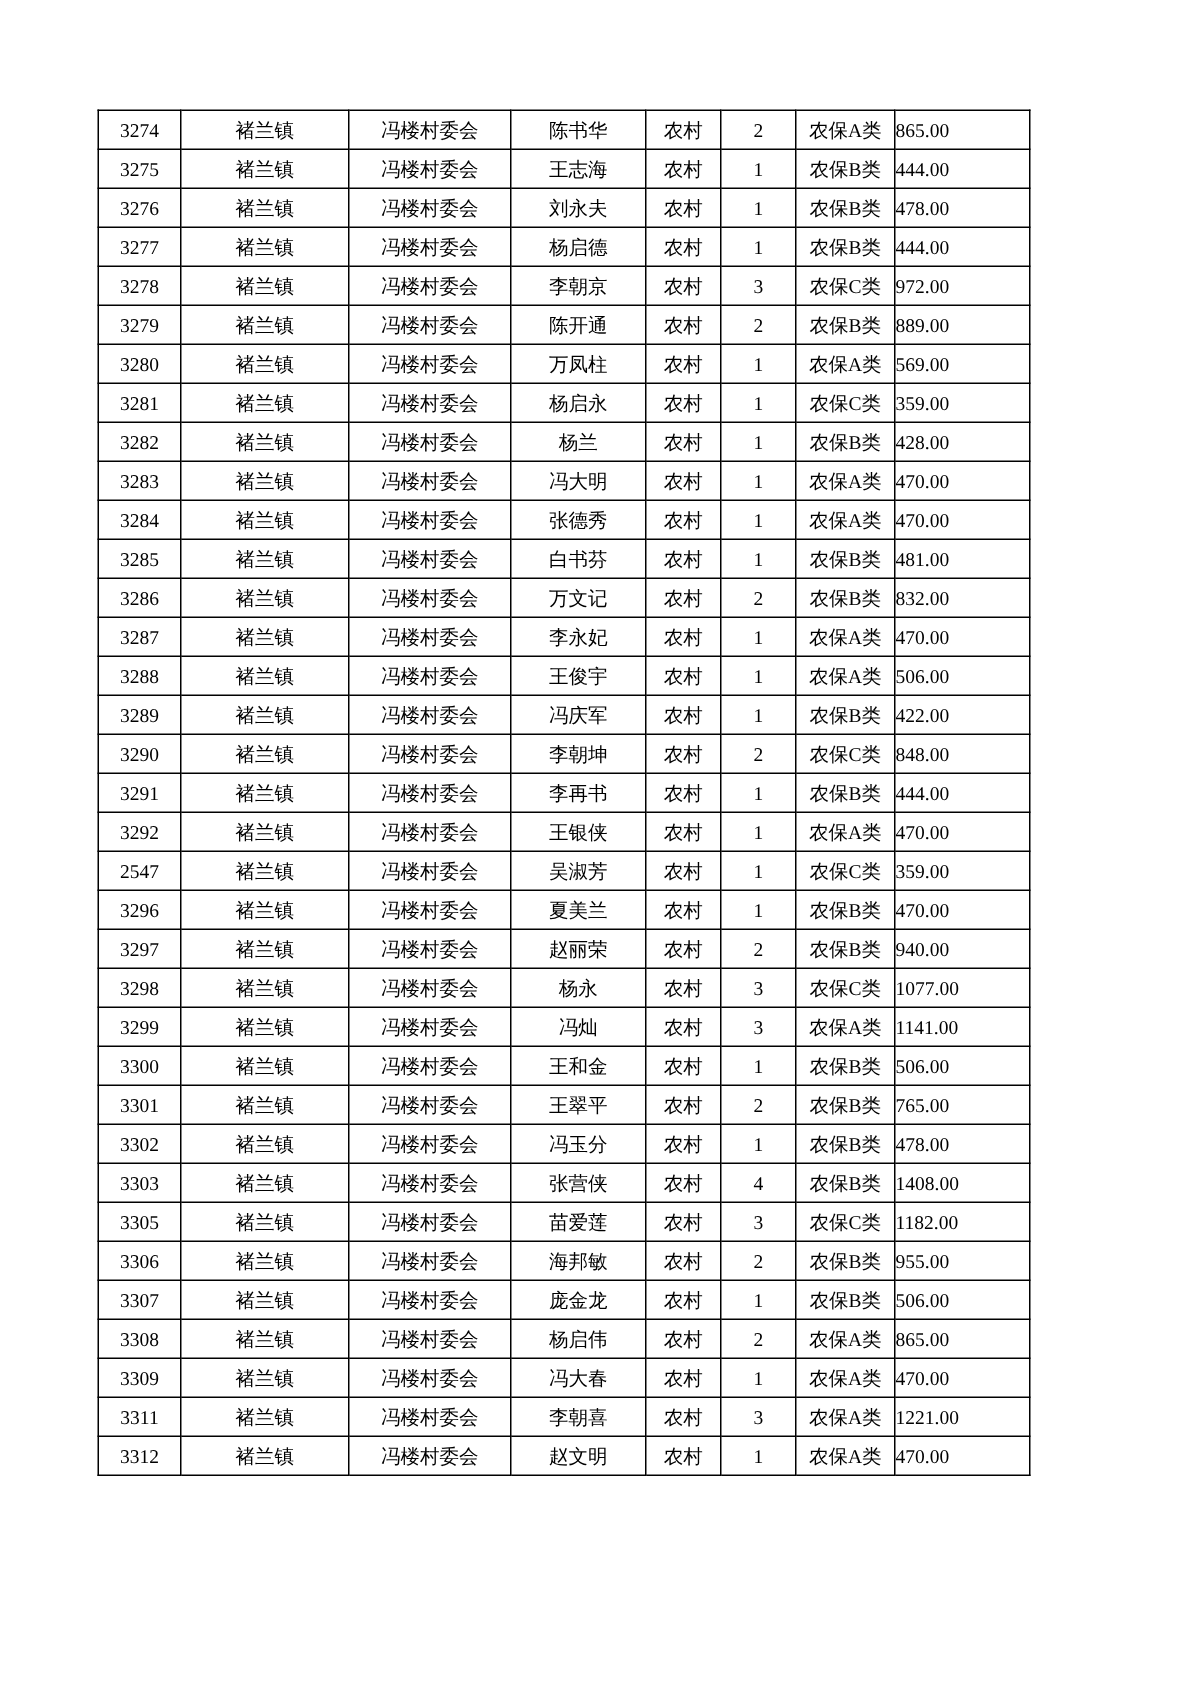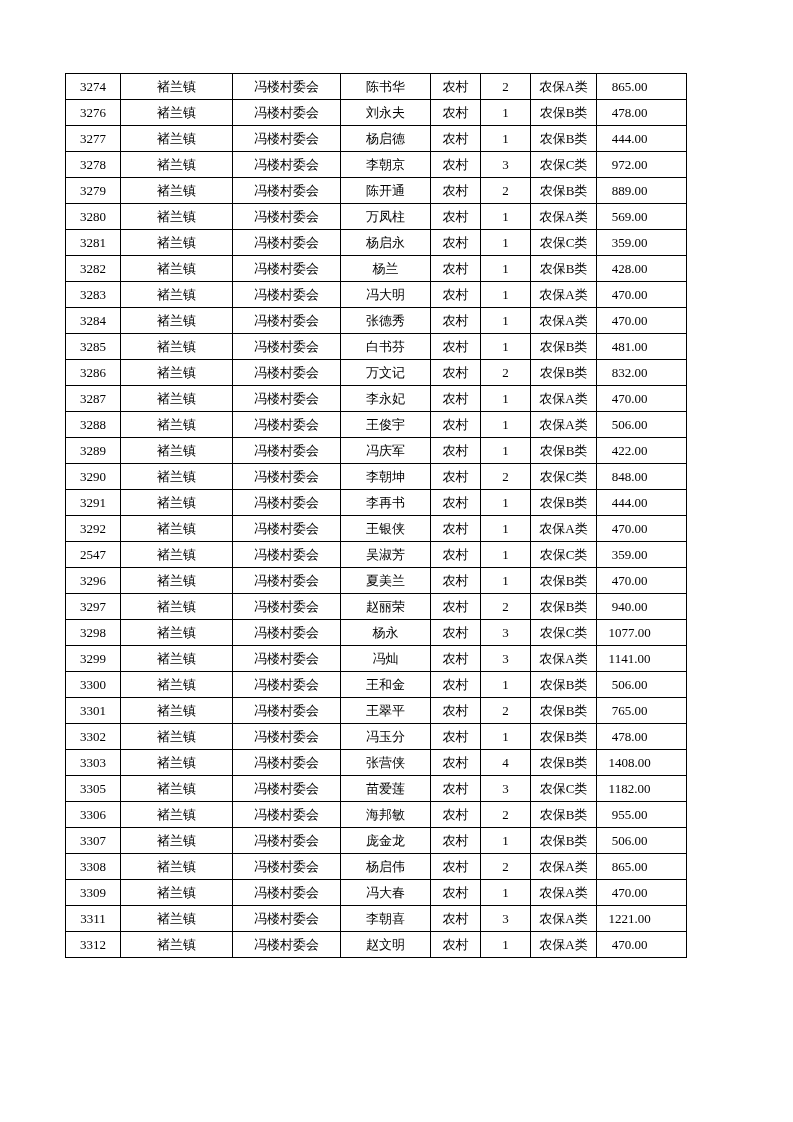--- a/index.html
+++ b/index.html
@@ -32,21 +32,21 @@
     border: 1px solid #000000;
     font-size: 13px;
     line-height: 25px;
     color: #000000;
     text-align: center;
     white-space: nowrap;
     overflow: hidden;
     padding: 0;
   }
   table.roster td.amount {
-    text-align: center;
+    text-align: left;
     padding-right: 24px;
     font-family: "Liberation Serif", "DejaVu Serif", serif;
   }
 </style>
 </head>
 <body>
 
 <div class="page">
   <table class="roster">
     <colgroup>
@@ -64,20 +64,30 @@
           <td>3274</td>
           <td>褚兰镇</td>
           <td>冯楼村委会</td>
           <td>陈书华</td>
           <td>农村</td>
           <td>2</td>
           <td>农保A类</td>
           <td class="amount">865.00</td>
         </tr>
         <tr>
+          <td>3275</td>
+          <td>褚兰镇</td>
+          <td>冯楼村委会</td>
+          <td>王志海</td>
+          <td>农村</td>
+          <td>1</td>
+          <td>农保B类</td>
+          <td class="amount">444.00</td>
+        </tr>
+        <tr>
           <td>3276</td>
           <td>褚兰镇</td>
           <td>冯楼村委会</td>
           <td>刘永夫</td>
           <td>农村</td>
           <td>1</td>
           <td>农保B类</td>
           <td class="amount">478.00</td>
         </tr>
         <tr>

